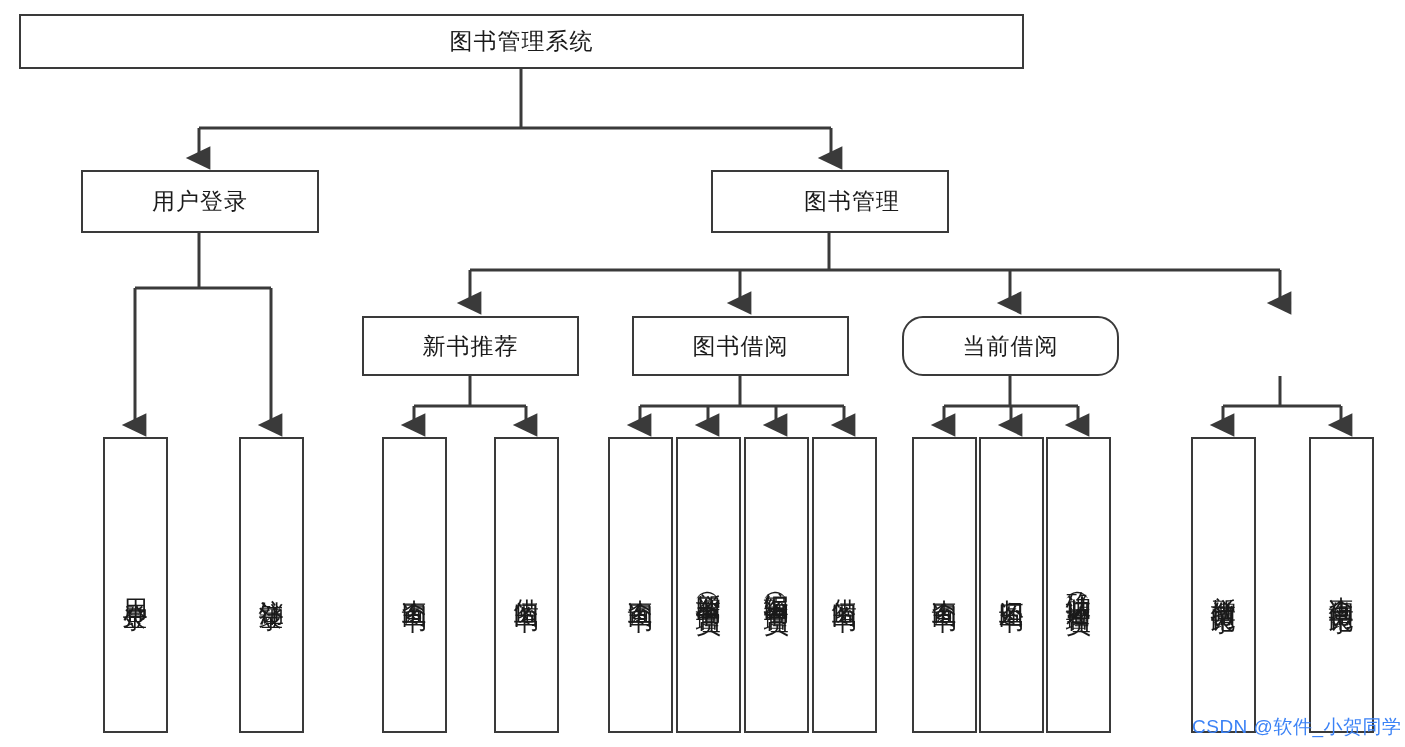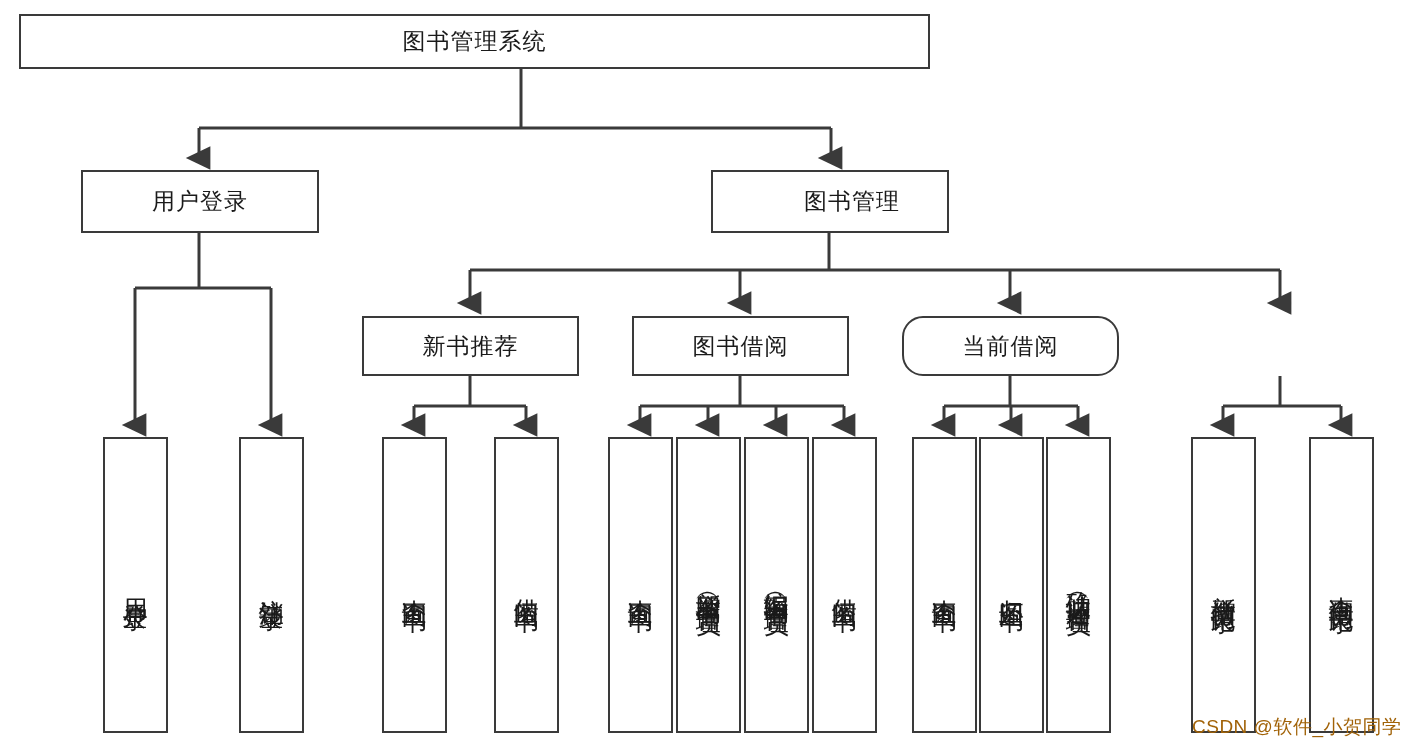--- a/index.html
+++ b/index.html
@@ -57,21 +57,21 @@
     writing-mode: vertical-rl;
     text-orientation: upright;
     font-size: 25px;
     letter-spacing: 3px;
     line-height: 1.05;
     white-space: nowrap;
   }
   .watermark {
     position: absolute;
     font-size: 19px;
-    color: #a16207;
+    color: #3b82f6;
     letter-spacing: 0.5px;
     white-space: nowrap;
     user-select: none;
   }
 </style>
 </head>
 <body>
 
 <div id="canvas">
 
@@ -118,21 +118,21 @@
       <path d="M1011,406 L1011,425" marker-end="url(#arrow)"></path>
       <path d="M1078,406 L1078,425" marker-end="url(#arrow)"></path>
 
       <path d="M1280,376 L1280,406"></path>
       <path d="M1223,406 L1341,406"></path>
       <path d="M1223,406 L1223,425" marker-end="url(#arrow)"></path>
       <path d="M1341,406 L1341,425" marker-end="url(#arrow)"></path>
     </g>
   </svg>
 
-  <div class="node root" style="left:19px; top:14px; width:911px; height:55px;">
+  <div class="node root" style="left:19px; top:14px; width:1005px; height:55px;">
     <span class="node-label">图书管理系统</span>
   </div>
 
   <div class="node horiz" style="left:81px; top:170px; width:238px; height:63px;">
     <span class="node-label">用户登录</span>
   </div>
 
   <div class="node horiz" style="left:711px; top:170px; width:238px; height:63px;padding-left:44px;">
     <span class="node-label">图书管理</span>
   </div>

